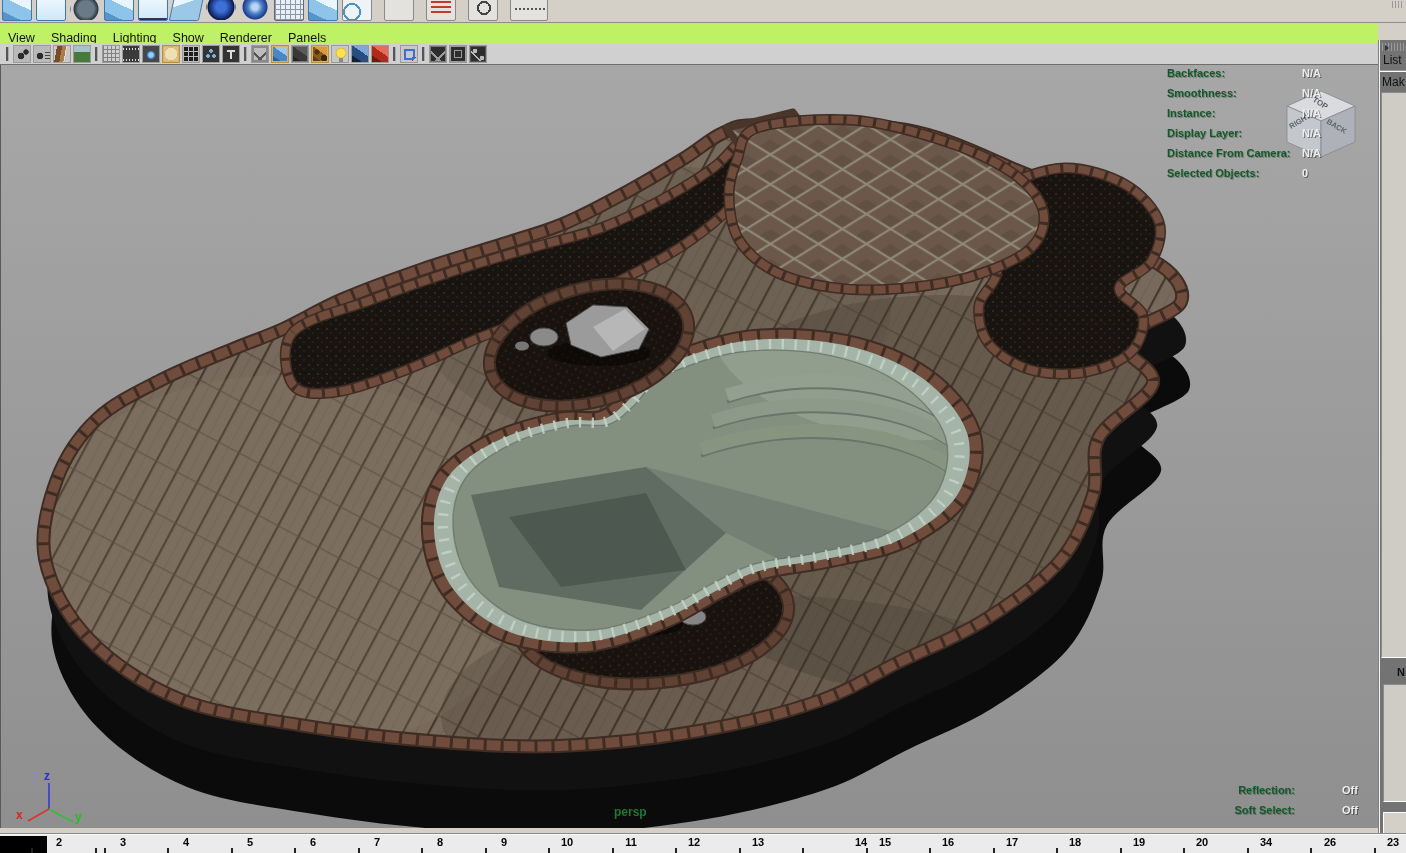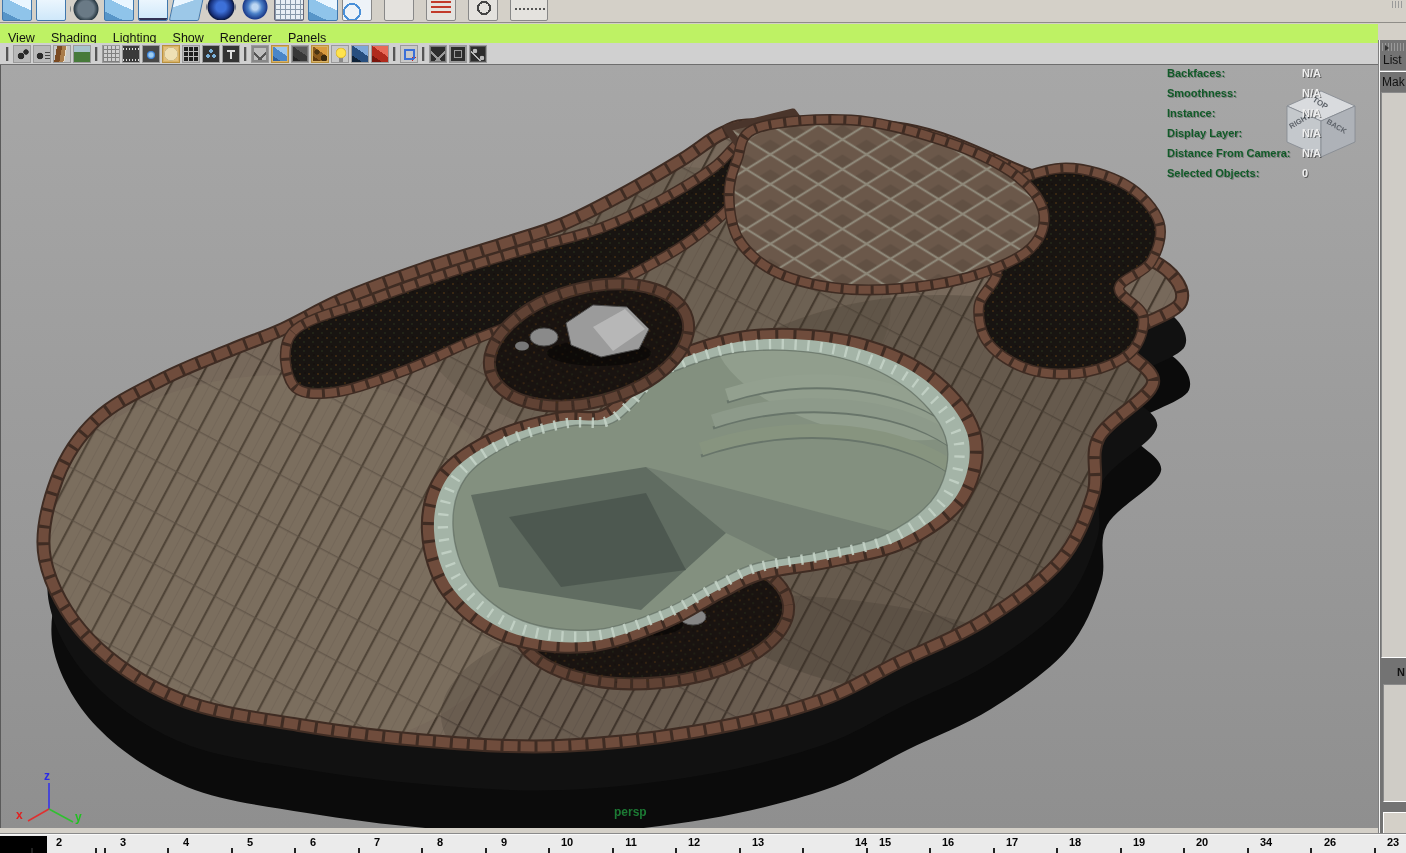--- a/index.html
+++ b/index.html
@@ -298,20 +298,24 @@
 
   <div class="hud hud-tr">
     <div class="row"><span class="lab">Backfaces:</span><span class="val">N/A</span></div>
     <div class="row"><span class="lab">Smoothness:</span><span class="val">N/A</span></div>
     <div class="row"><span class="lab">Instance:</span><span class="val">N/A</span></div>
     <div class="row"><span class="lab">Display Layer:</span><span class="val">N/A</span></div>
     <div class="row"><span class="lab">Distance From Camera:</span><span class="val">N/A</span></div>
     <div class="row"><span class="lab">Selected Objects:</span><span class="val">0</span></div>
   </div>
 
+  <div class="hud hud-br">
+    <div class="row"><span class="lab">Reflection:</span><span class="val">Off</span></div>
+    <div class="row"><span class="lab">Soft Select:</span><span class="val">Off</span></div>
+  </div>
 
   <div class="persp-label">persp</div>
 
   <svg style="position:absolute;left:10px;top:700px" width="76" height="62">
     <line x1="38" y1="44" x2="38" y2="18" stroke="#3535e8" stroke-width="1.6"></line>
     <line x1="38" y1="44" x2="17" y2="56" stroke="#e03030" stroke-width="1.6"></line>
     <line x1="38" y1="44" x2="62" y2="57" stroke="#30c030" stroke-width="1.6"></line>
     <text x="33" y="15" font-size="12" font-weight="bold" fill="#2a2ae8">z</text>
     <text x="5" y="54" font-size="12" font-weight="bold" fill="#e02020">x</text>
     <text x="64" y="56" font-size="12" font-weight="bold" fill="#20c020">y</text>

